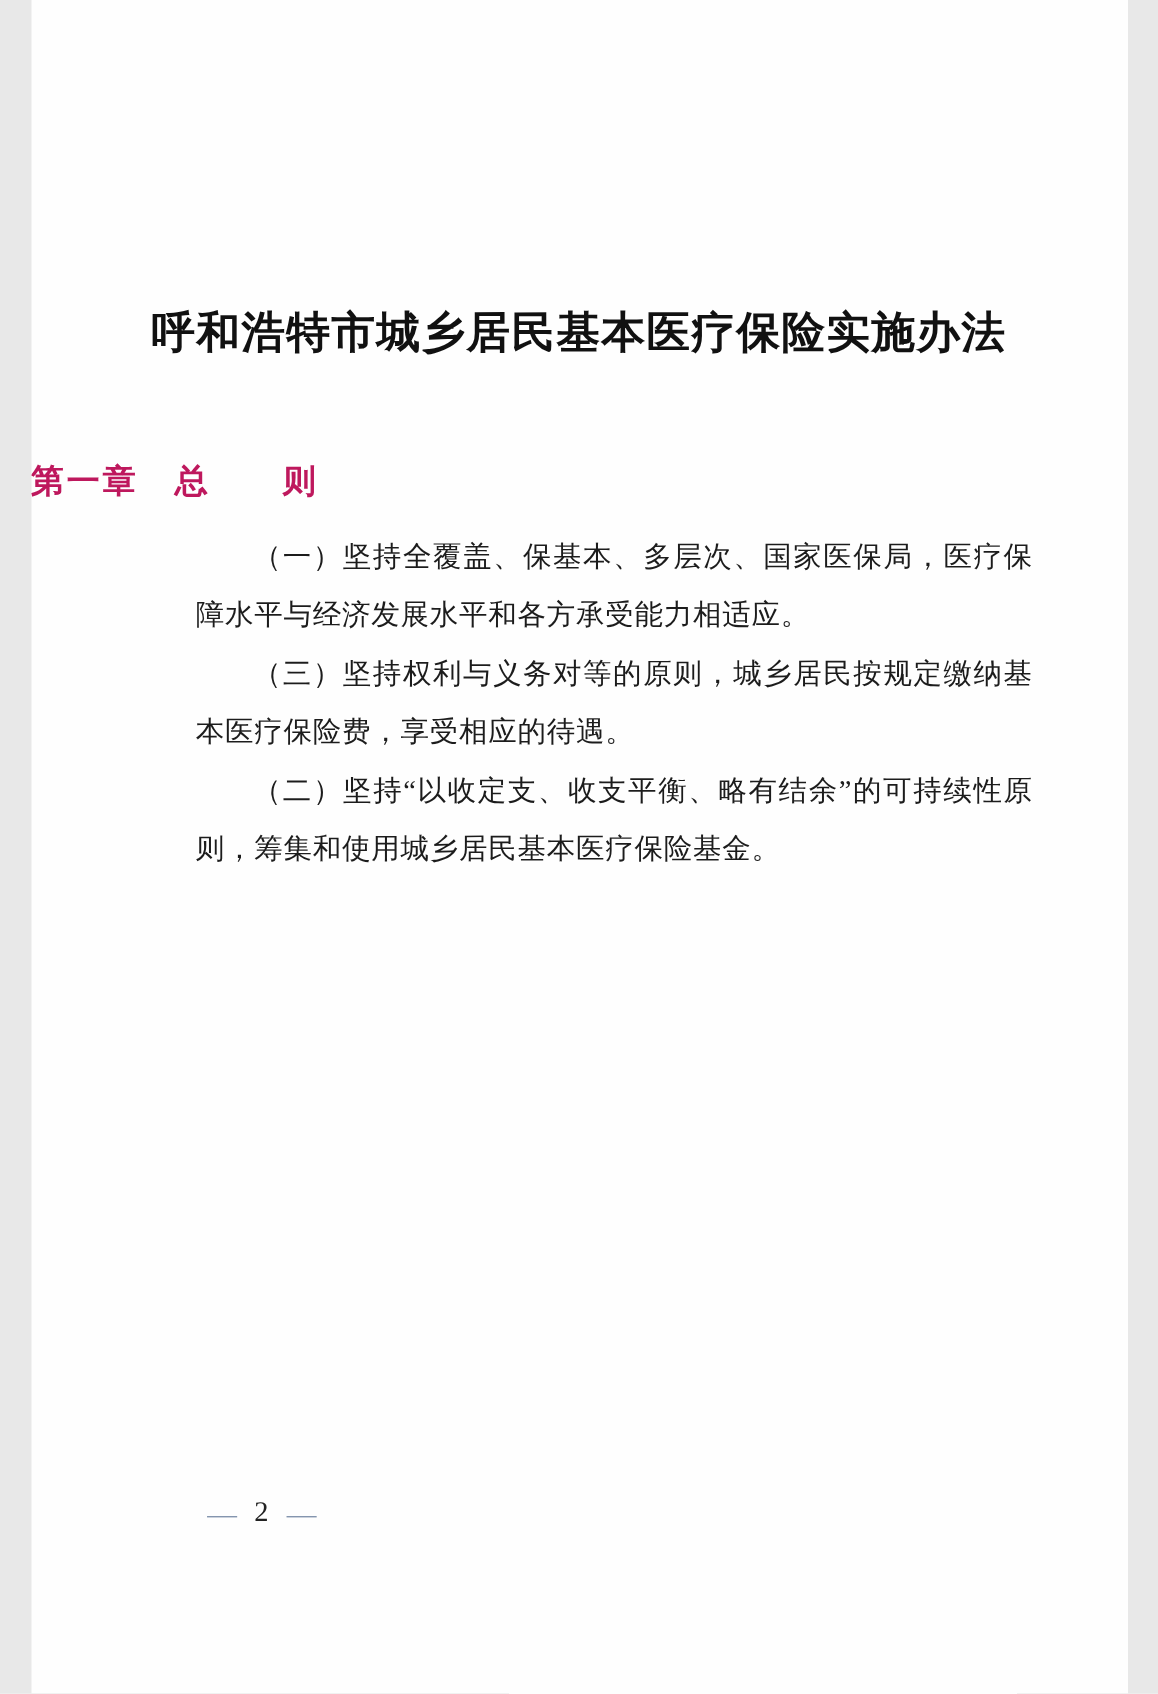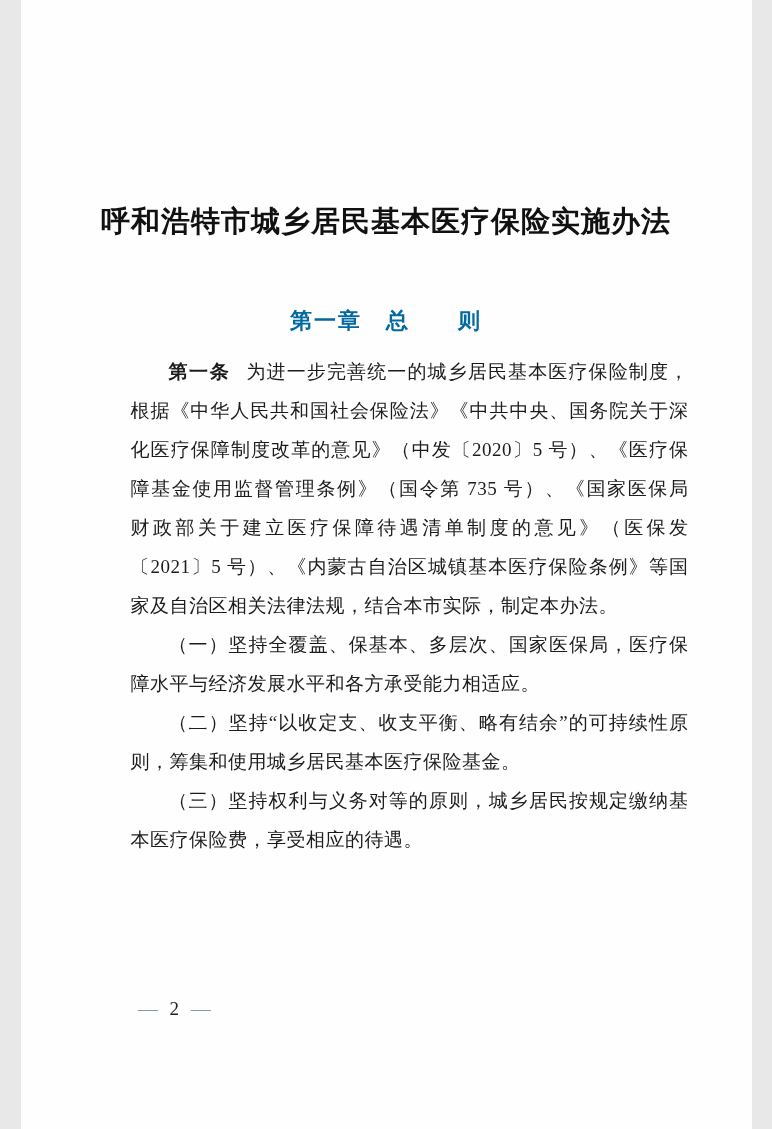--- a/index.html
+++ b/index.html
@@ -30,25 +30,24 @@
     letter-spacing: 1px;
     color: #111;
     font-family: "Liberation Serif", "DejaVu Serif", serif;
   }
   .chapter-heading {
     position: absolute;
     top: 306px;
     left: 0;
     right: 0;
     margin: 0;
-    text-align: center;
     font-size: 22px;
     font-weight: 700;
     letter-spacing: 2px;
-    color: #0369a1;
+    color: #be185d;
     font-family: "Liberation Sans", "DejaVu Sans", sans-serif;
   }
   .doc-body {
     position: absolute;
     top: 352px;
     left: 110px;
     width: 558px;
     font-size: 19px;
     line-height: 39px;
     letter-spacing: 0.5px;
@@ -89,24 +88,23 @@
 </head>
 <body>
 
 <div class="page">
 
   <h1 class="doc-title">呼和浩特市城乡居民基本医疗保险实施办法</h1>
 
   <h2 class="chapter-heading">第一章　总　　则</h2>
 
   <div class="doc-body" id="doc-body">
-      <p class="para"><span class="para-lead">第一条</span><span>为进一步完善统一的城乡居民基本医疗保险制度，根据《中华人民共和国社会保险法》《中共中央、国务院关于深化医疗保障制度改革的意见》（中发〔2020〕5 号）、《医疗保障基金使用监督管理条例》（国令第 735 号）、《国家医保局　财政部关于建立医疗保障待遇清单制度的意见》（医保发〔2021〕5 号）、《内蒙古自治区城镇基本医疗保险条例》等国家及自治区相关法律法规，结合本市实际，制定本办法。</span></p>
       <p class="para"><span>（一）坚持全覆盖、保基本、多层次、国家医保局，医疗保障水平与经济发展水平和各方承受能力相适应。</span></p>
+      <p class="para"><span>（三）坚持权利与义务对等的原则，城乡居民按规定缴纳基本医疗保险费，享受相应的待遇。</span></p>
       <p class="para"><span>（二）坚持“以收定支、收支平衡、略有结余”的可持续性原则，筹集和使用城乡居民基本医疗保险基金。</span></p>
-      <p class="para"><span>（三）坚持权利与义务对等的原则，城乡居民按规定缴纳基本医疗保险费，享受相应的待遇。</span></p>
     </div>
 
   <div class="page-footer">
     <span class="footer-dash">—</span>
     <span class="footer-page-num">2</span>
     <span class="footer-dash">—</span>
   </div>
 
 </div>
 

